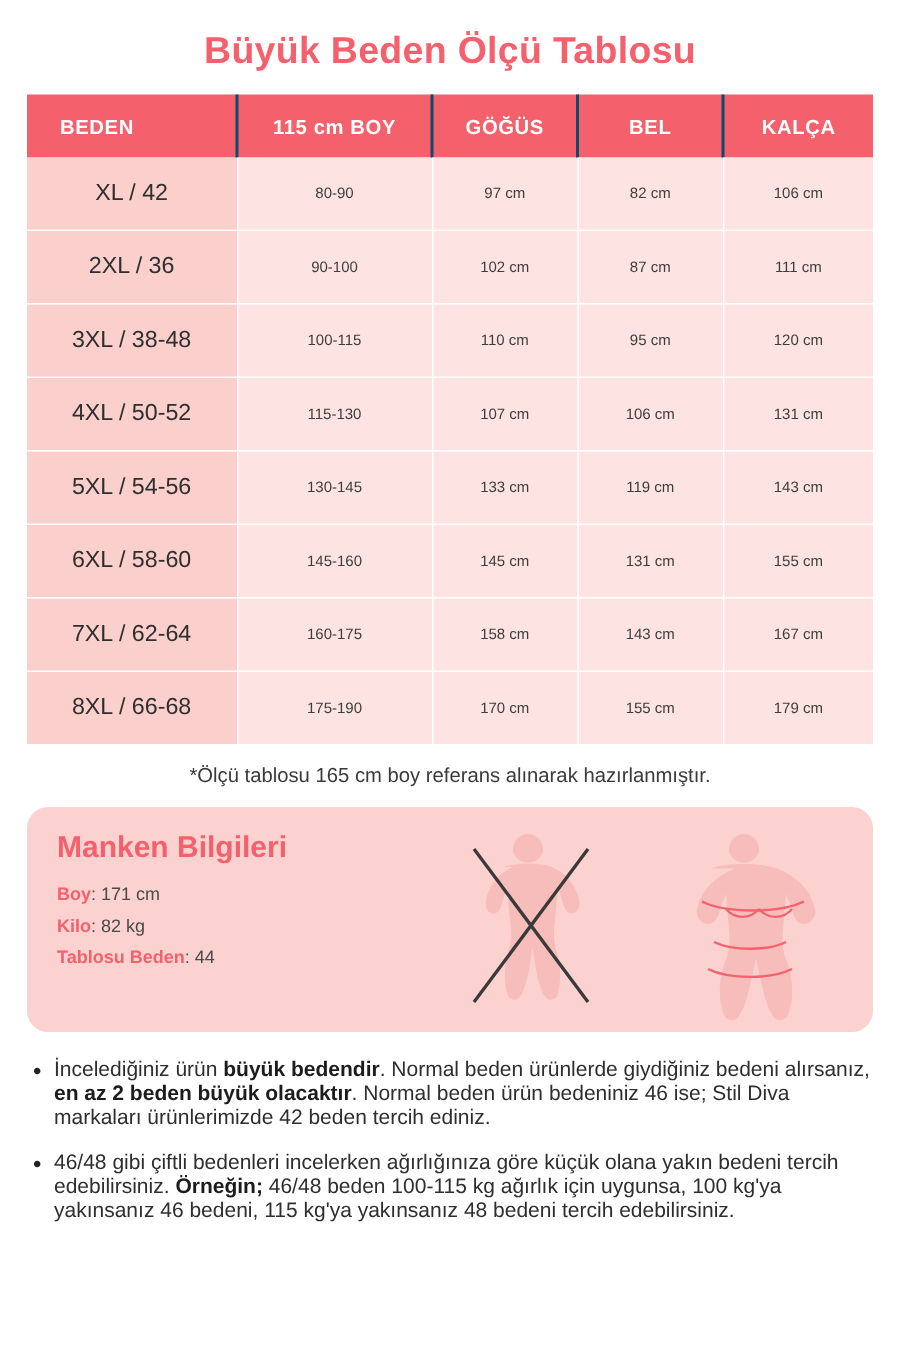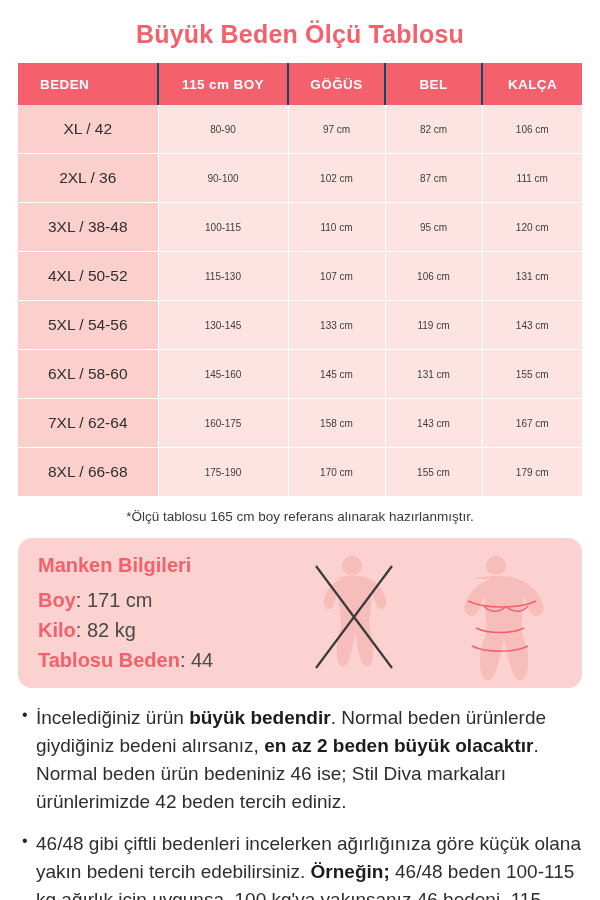--- a/index.html
+++ b/index.html
@@ -88,21 +88,21 @@
     padding: 16px 20px;
     overflow: hidden;
   }
   .model-title {
     color: #f4606c;
     font-size: 20px;
     font-weight: bold;
     margin-bottom: 12px;
   }
   .model-line {
-    font-size: 20px;
+    font-size: 12px;
     color: #4a4a4a;
     margin-bottom: 7px;
   }
   .model-line b { color: #f4606c; font-weight: bold; }
 
   .figures {
     position: absolute;
     right: 16px;
     top: 8px;
     width: 260px;
@@ -118,22 +118,22 @@
     margin-bottom: 14px;
   }
   .bullet .dot {
     flex: 0 0 auto;
     width: 14px;
     font-size: 16px;
     line-height: 21px;
     color: #222;
   }
   .bullet .txt {
-    font-size: 19px;
-    line-height: 28px;
+    font-size: 14px;
+    line-height: 16px;
     color: #2e2e2e;
   }
   .bullet .txt b { font-weight: bold; color: #1c1c1c; }
 </style>
 </head>
 <body>
 
 <div class="page">
 
   <div class="title">Büyük Beden Ölçü Tablosu</div>

